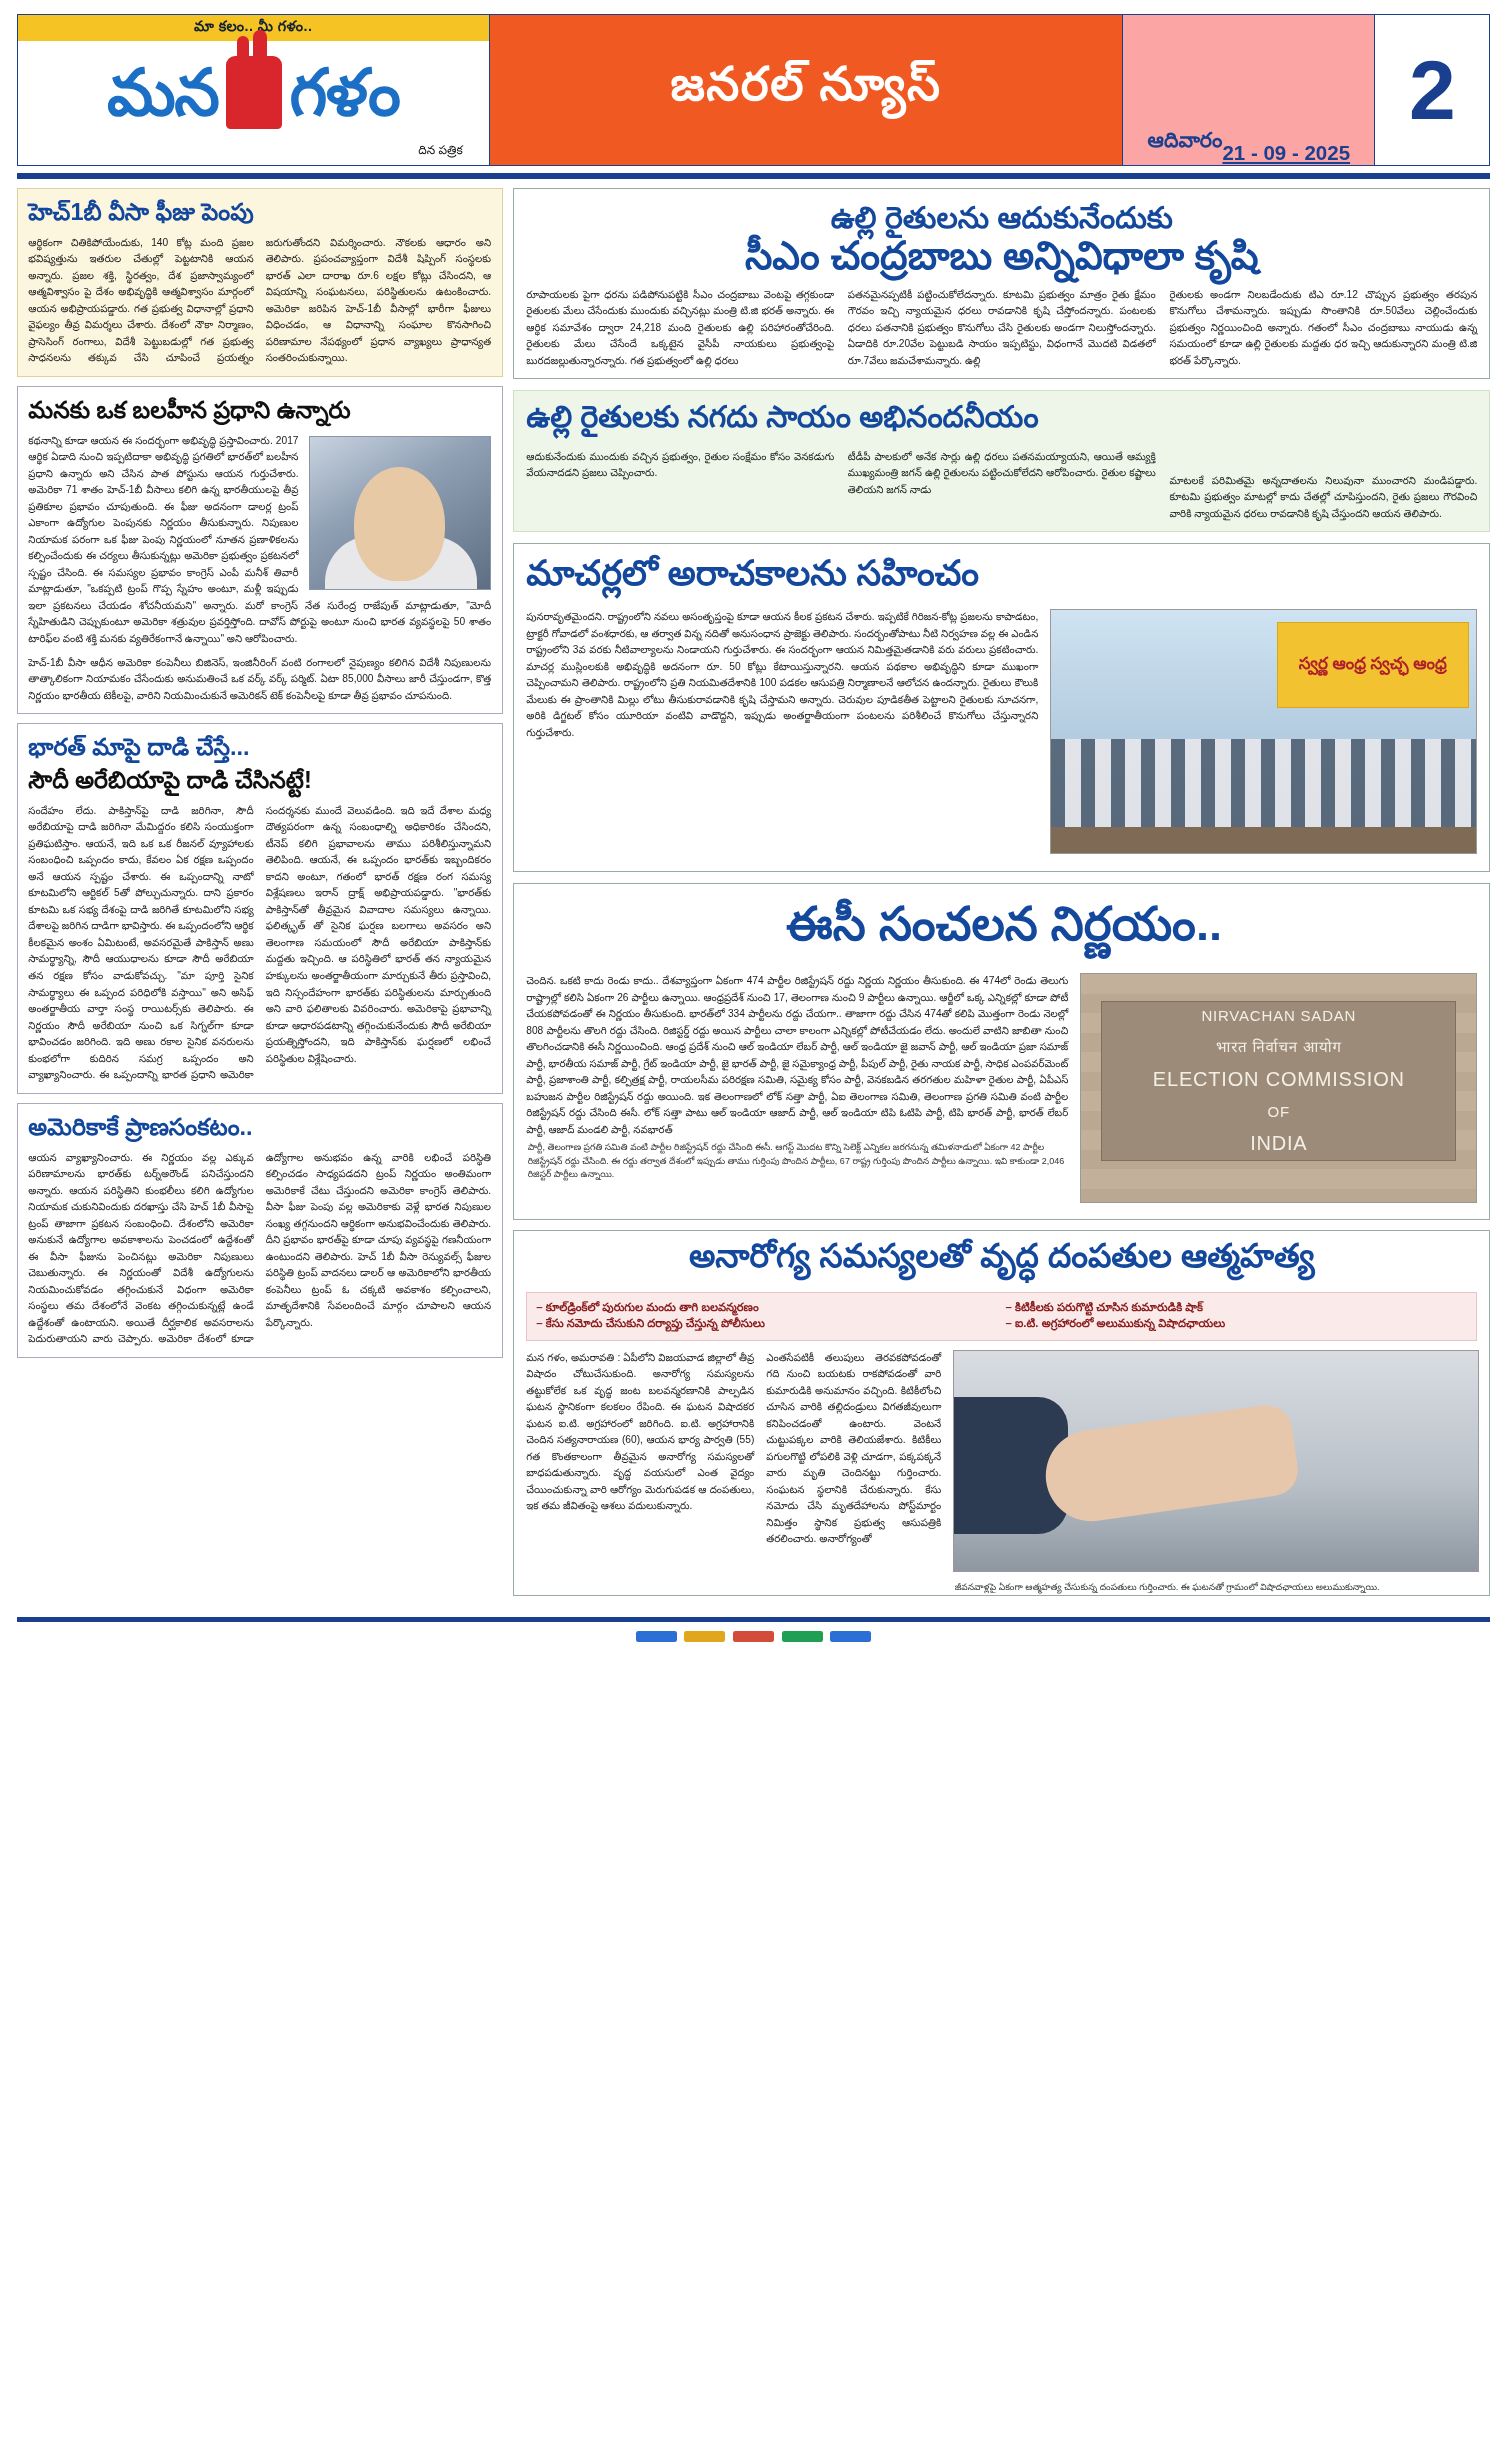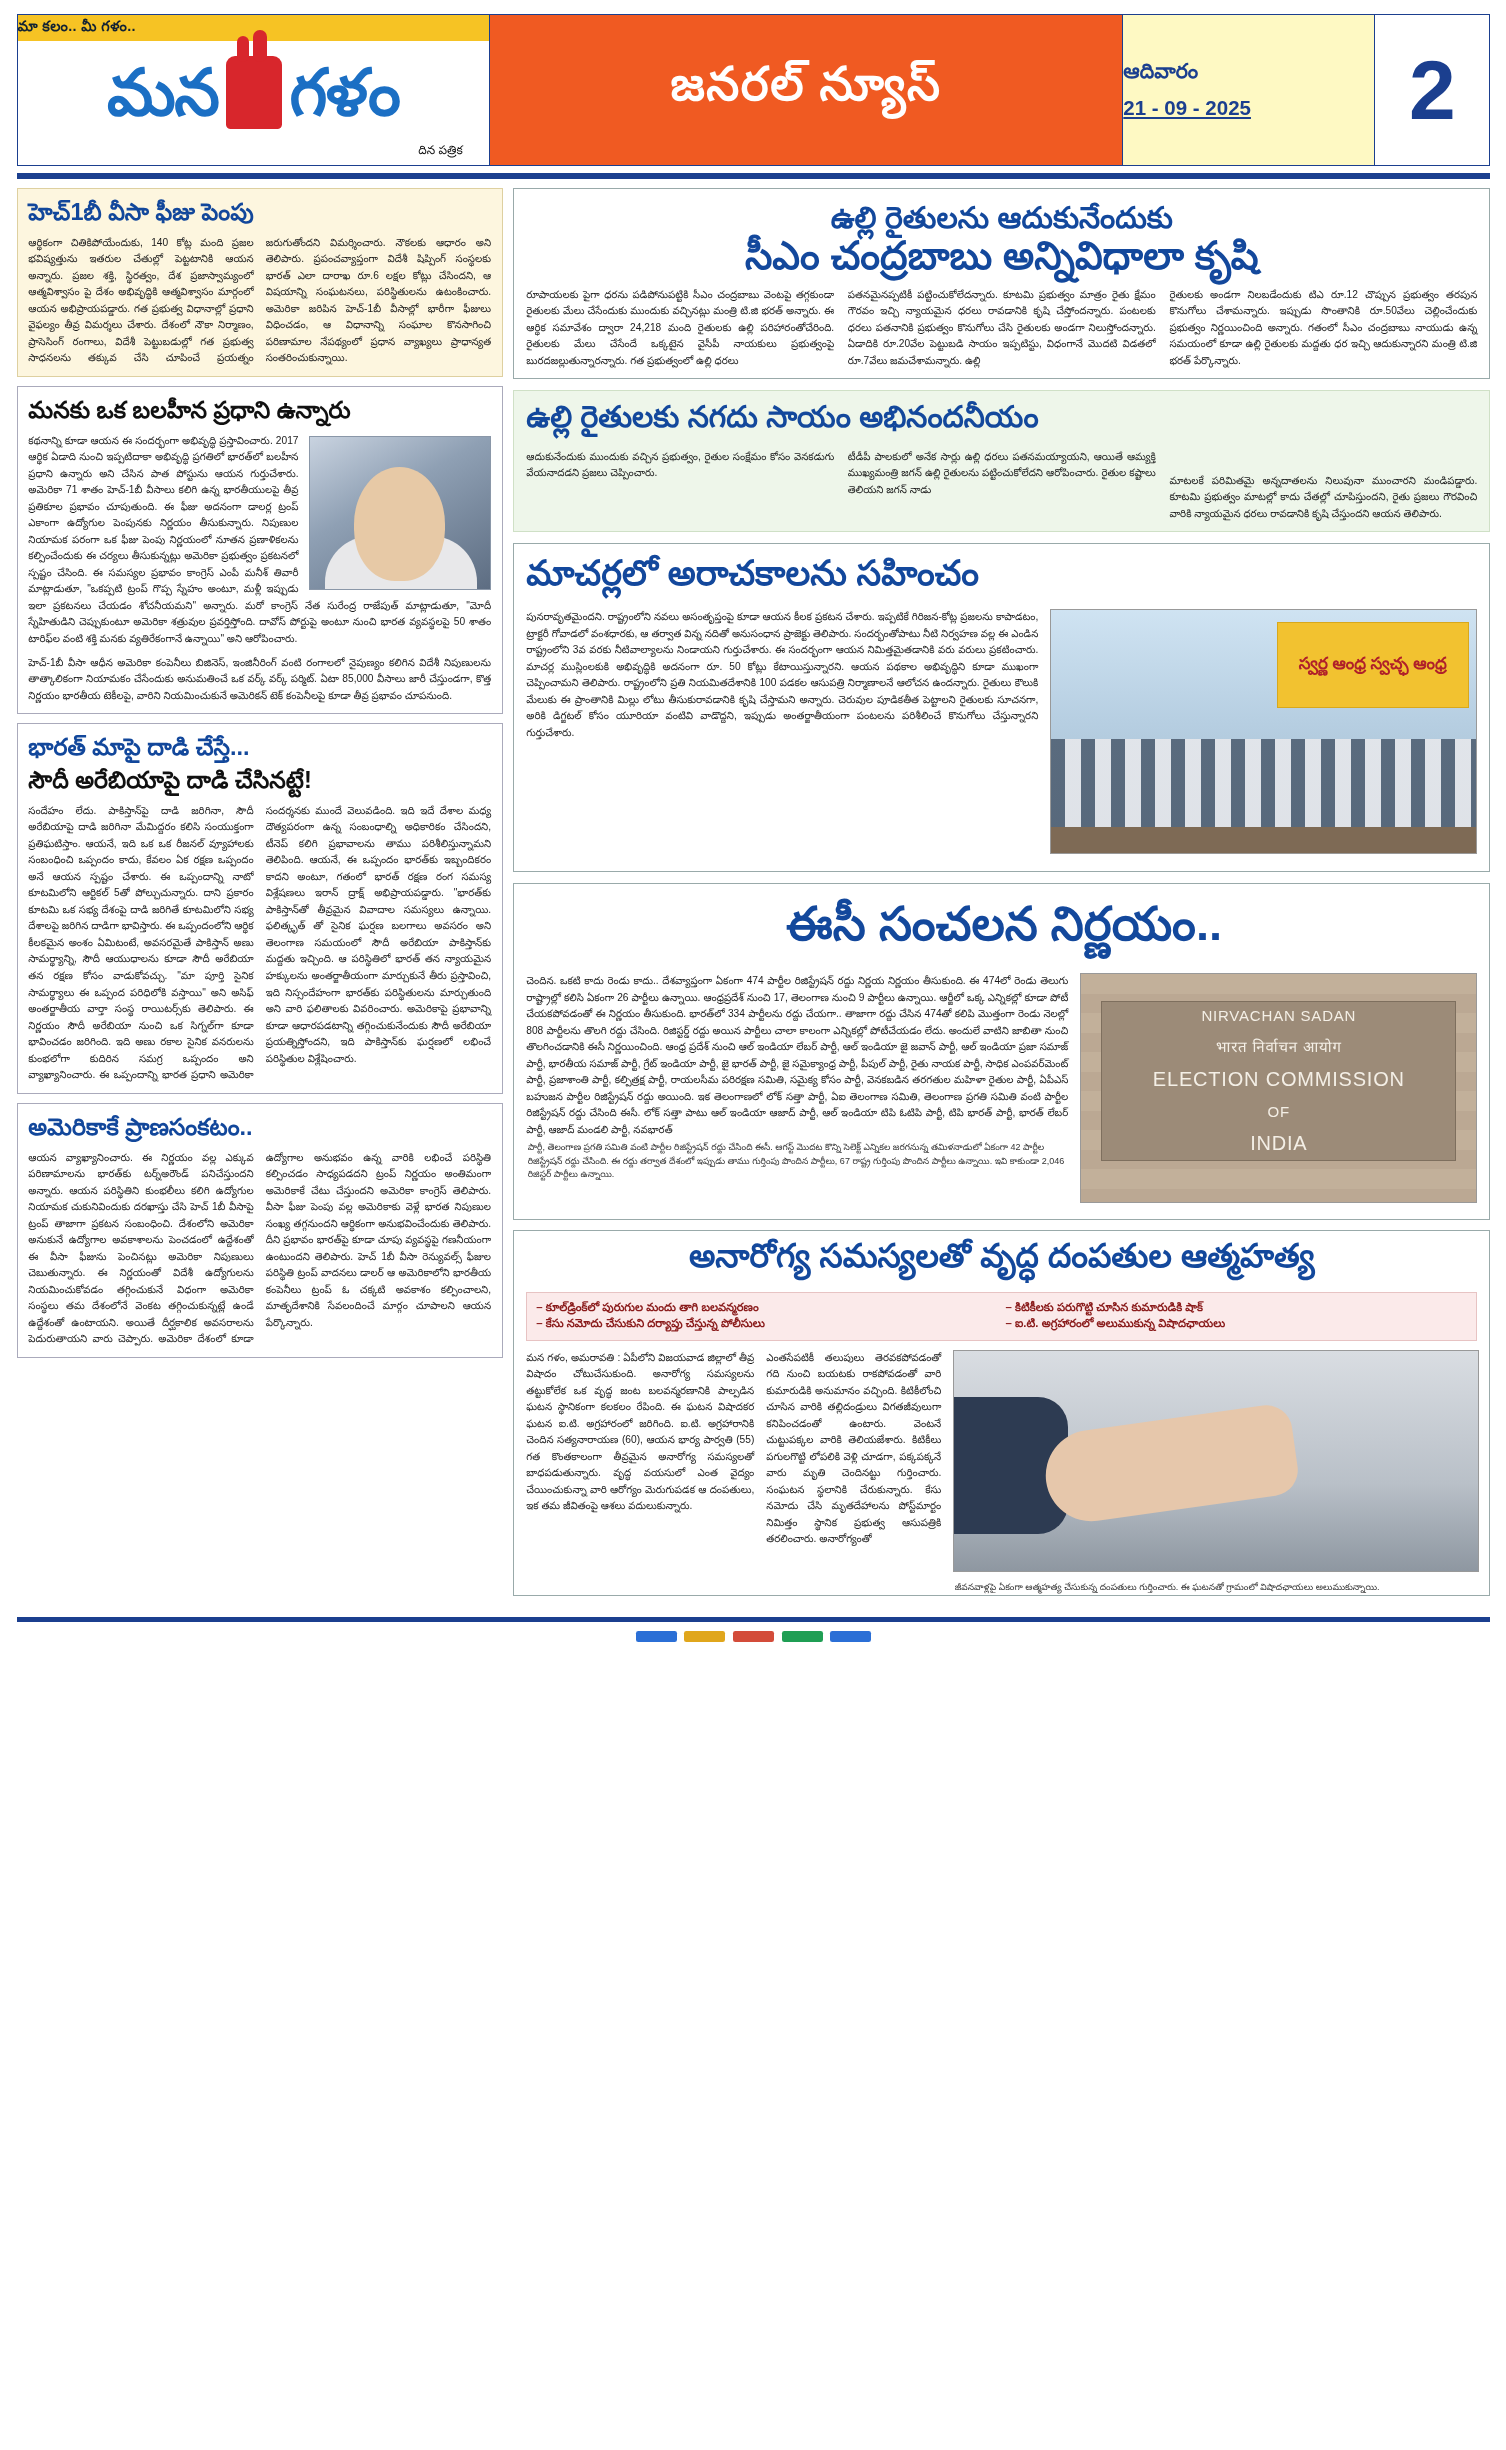--- a/index.html
+++ b/index.html
@@ -2,31 +2,31 @@
 <html style="font-size:12px"><head>
 <meta charset="utf-8">
 <style>
   html,body{margin:0;padding:0;background:#ffffff;}
   body{font-family:"Liberation Sans", sans-serif;}
   .page{width:1507px;min-height:2450px;background:#ffffff;position:relative;box-sizing:border-box;padding:0;}
 
   
   .masthead{display:flex;align-items:stretch;height:152px;margin:13.7px 16.7px 0 16.7px;border:1.5px solid #1b3f8f;box-sizing:border-box;}
   .mh-logo{width:471px;background:#ffffff;position:relative;display:flex;flex-direction:column;justify-content:center;align-items:center;border-right:1.5px solid #1b3f8f;}
-  .mh-logo-top{background:#f6c324;width:100%;font-size:14.4px;color:#123;padding:3.8px 0 3px 0;font-weight:bold;letter-spacing:0.4px;}
+  .mh-logo-top{background:#f6c324;width:100%;text-align:center;font-size:14.4px;color:#123;padding:3.8px 0 3px 0;font-weight:bold;letter-spacing:0.4px;}
   .mh-logo-main{flex:1;display:flex;align-items:center;justify-content:center;gap:7.6px;width:100%;}
   .mh-logo-word{font-size:65px;font-weight:bold;color:#1b6fc4;line-height:1;letter-spacing:-1.5px;}
   .mh-logo-word.second{color:#1b6fc4;}
   .mh-fist{width:56px;height:73px;background:#d8262c;border-radius:9px 9px 4.6px 4.6px;position:relative;display:inline-block;}
   .mh-fist:before{content:"";position:absolute;left:10.6px;top:-20px;width:12px;height:26px;background:#d8262c;border-radius:6px;}
   .mh-fist:after{content:"";position:absolute;left:27px;top:-26px;width:13.7px;height:32px;background:#d8262c;border-radius:6.8px;}
   .mh-logo-sub{font-size:12px;color:#111;padding-bottom:4.6px;align-self:flex-end;margin-right:26px;}
   .mh-title{flex:1;background:#f05a22;display:flex;align-items:center;justify-content:center;}
   .mh-title span{color:#ffffff;font-size:47px;font-weight:bold;letter-spacing:1.5px;}
-  .mh-date{width:251px;background:#fef9c3;display:flex;flex-direction:column;align-items:flex-start;justify-content:center;border-left:1.5px solid #1b3f8f;}
+  .mh-date{width:251px;background:#fca5a5;display:flex;flex-direction:row;align-items:flex-end;justify-content:center;border-left:1.5px solid #1b3f8f;}
   .mh-date .day{font-size:20.5px;color:#1b3f8f;font-weight:bold;margin-bottom:7.6px;}
   .mh-date .dt{font-size:20.5px;color:#1b3f8f;font-weight:bold;text-decoration:underline;}
   .mh-pageno{width:114px;background:#ffffff;display:flex;align-items:center;justify-content:center;border-left:1.5px solid #1b3f8f;}
   .mh-pageno span{font-size:84px;font-weight:bold;color:#1b3f8f;line-height:1;}
 
   .blue-rule{height:5.3px;background:#1b3f8f;margin:7.6px 16.7px 0 16.7px;}
 
   
   .content{display:flex;gap:10.6px;margin:9px 16.7px 0 16.7px;}
   .col-left{width:486px;flex:0 0 486px;}

